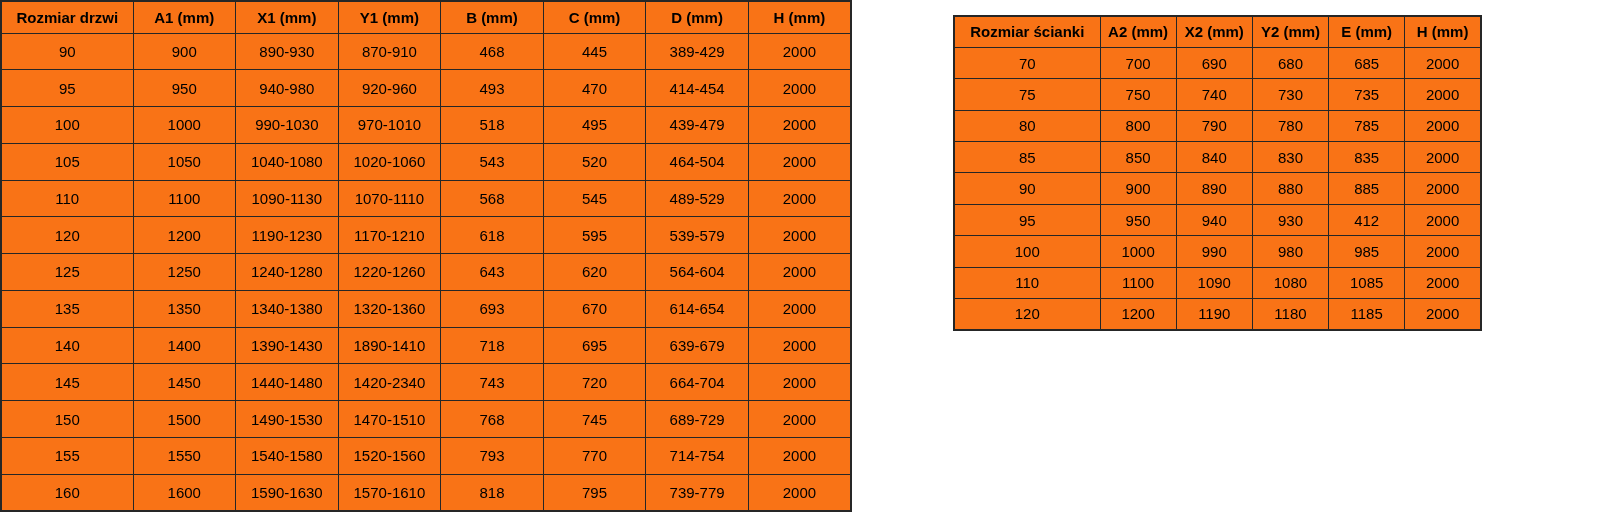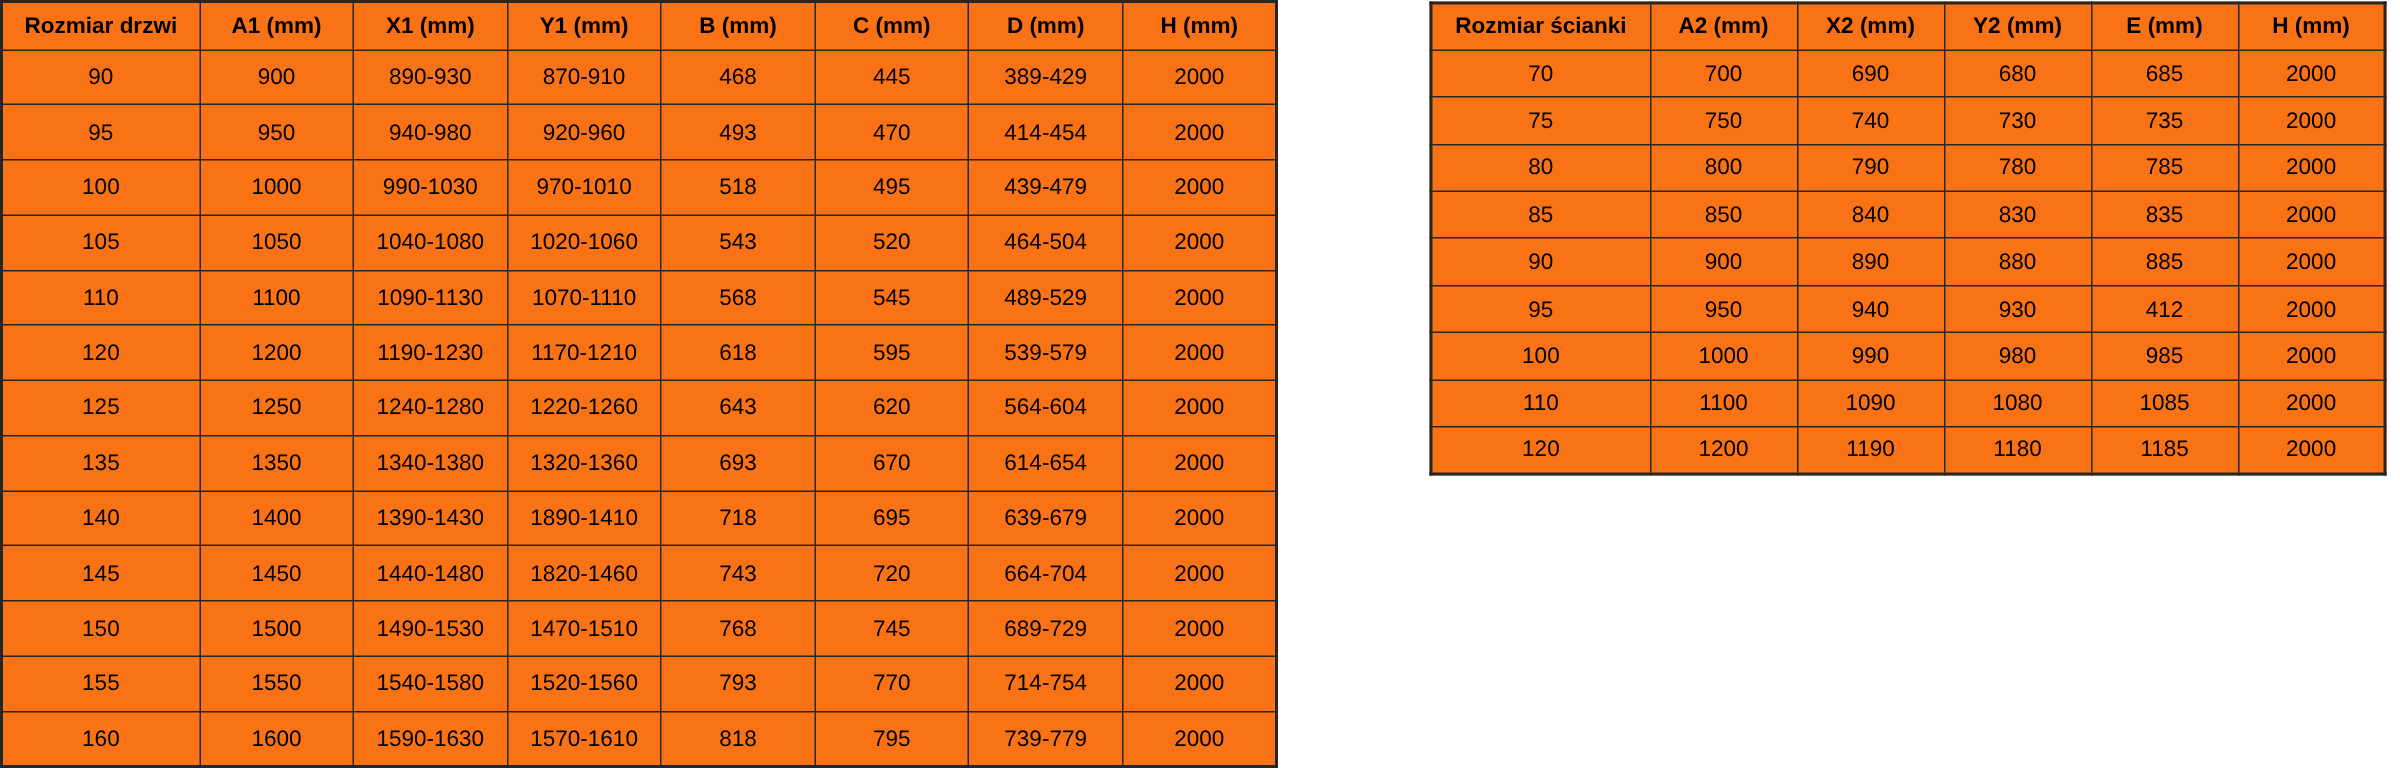--- a/index.html
+++ b/index.html
@@ -49,22 +49,22 @@
     left: 0px;
     top: 0px;
     width: 852px;
     height: 512px;
   }
   #door-table tr { height: 32px; }
   #door-table col.size-col { width: 132px; }
   
   #wall-table {
     left: 953px;
-    top: 1px;
-    width: 638px;
+    top: 15px;
+    width: 529px;
     height: 314px;
   }
   #wall-table tr { height: 31.4px; }
   #wall-table col.size-col { width: 146px; }
 </style>
 </head>
 <body>
 
 <div class="canvas">
   <table class="spec-table" id="door-table">
@@ -178,21 +178,21 @@
           <td>1890-1410</td>
           <td>718</td>
           <td>695</td>
           <td>639-679</td>
           <td>2000</td>
         </tr>
         <tr>
           <td>145</td>
           <td>1450</td>
           <td>1440-1480</td>
-          <td>1820-1460</td>
+          <td>1420-2340</td>
           <td>743</td>
           <td>720</td>
           <td>664-704</td>
           <td>2000</td>
         </tr>
         <tr>
           <td>150</td>
           <td>1500</td>
           <td>1490-1530</td>
           <td>1470-1510</td>

